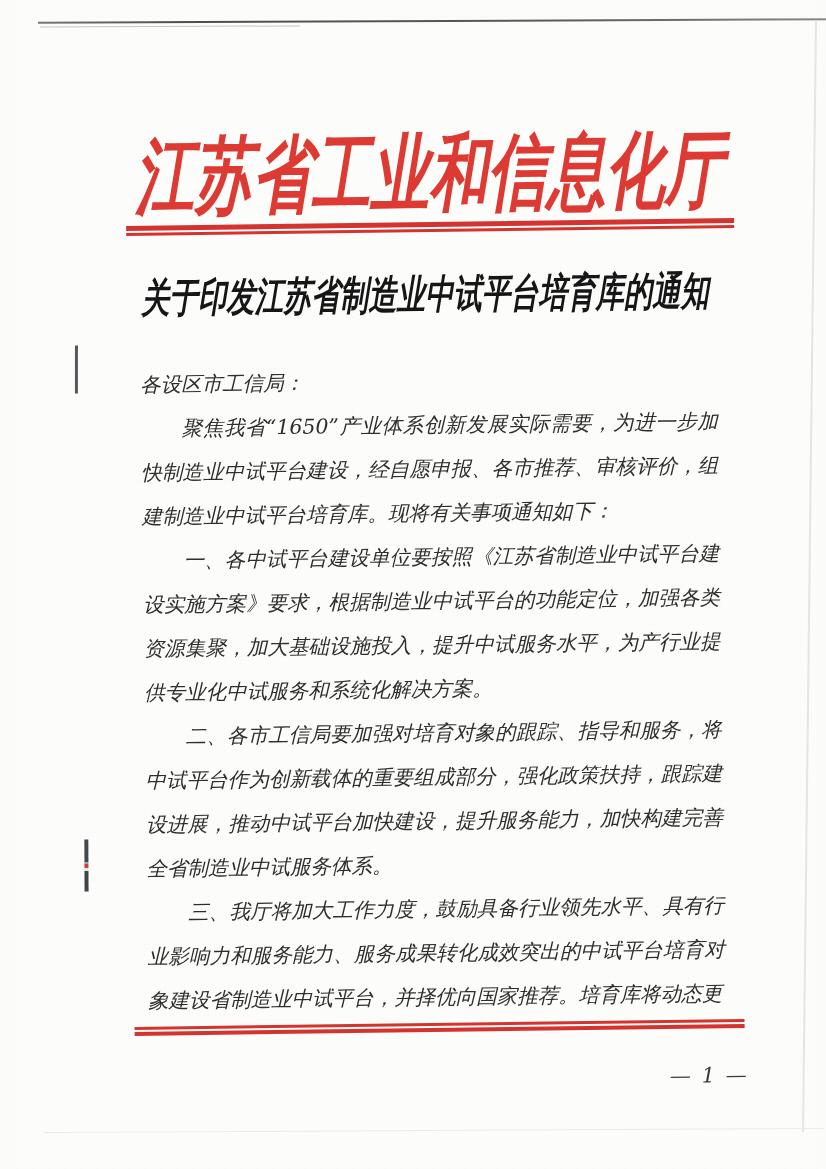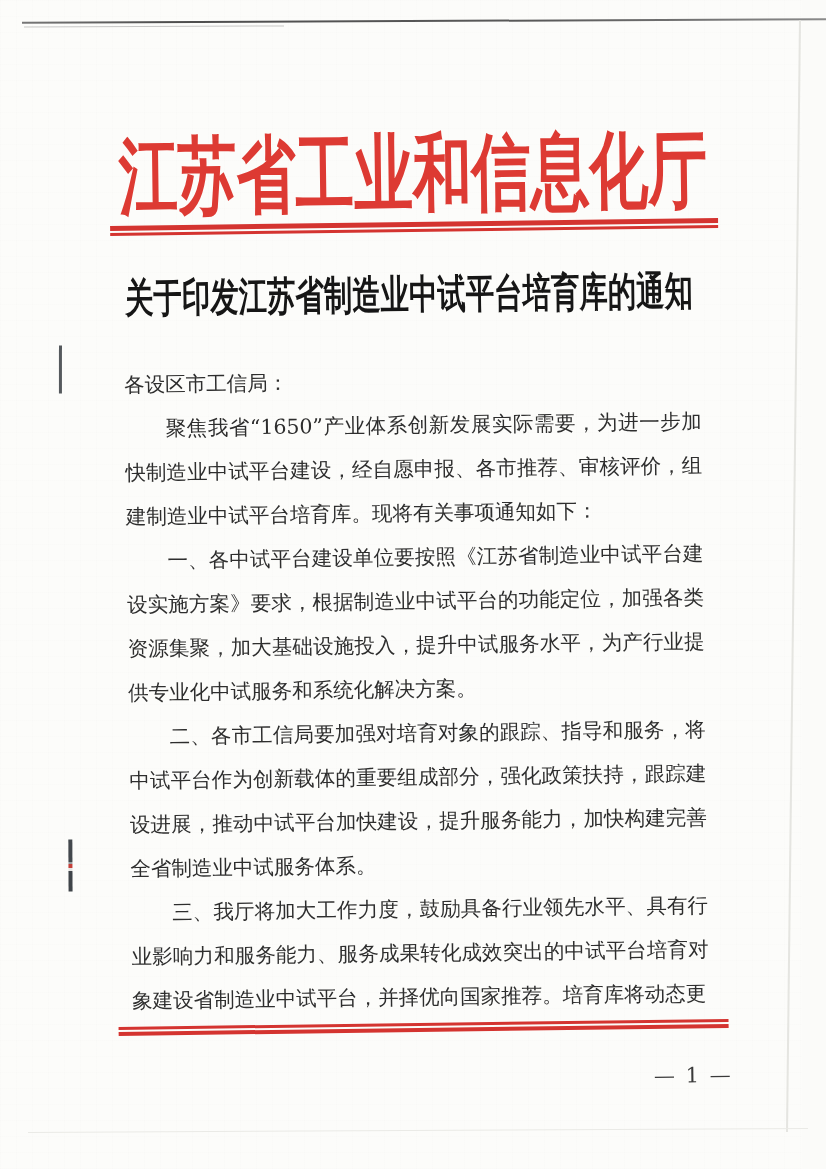--- a/index.html
+++ b/index.html
@@ -1,24 +1,24 @@
 <!DOCTYPE html>
 <html style="--red-text: #dd3a33; --red-line: #d43430; --title-black: #161616; --body-text: #2e2e2e;"><head>
 <meta charset="utf-8">
 <style>
   html,body{
     margin:0;padding:0;width:826px;height:1169px;overflow:hidden;
     background:#fbfbf9;
     font-family:"DejaVu Serif","Liberation Serif",serif;
   }
-  .scan{position:absolute;left:0;top:0;width:802px;height:1169px;
+  .scan{position:absolute;left:16px;top:0;width:802px;height:1169px;
     background:
       repeating-linear-gradient(0deg, rgba(120,120,120,.012) 0 1px, transparent 1px 16px),
       repeating-linear-gradient(90deg, rgba(120,120,120,.012) 0 1px, transparent 1px 16px),
-      #fcfcfa;}
+      #fcfcfa; font-style: italic;}
   
   .edge{position:absolute;}
   .edge-top{left:22px;top:20px;width:804px;height:2px;background:linear-gradient(to right,#777,#4e4e4e 18%,#5a5a5a 65%,#8a8a8a);transform:rotate(-.25deg);}
   .edge-top2{left:24px;top:26px;width:260px;height:1px;background:#9c9c9c;opacity:.55;transform:rotate(-.25deg);}
   .edge-right{left:799px;top:20px;width:2px;height:1112px;background:#e0e0dc;opacity:.85;transform-origin:top center;transform:rotate(.67deg);}
   .edge-bottom{left:28px;top:1130px;width:780px;height:1px;background:#eaeae6;transform:rotate(-.3deg);}
   
   .page{position:absolute;left:0;top:0;width:826px;height:1169px;
     transform:rotate(-.75deg);transform-origin:415px 600px;}
   .letterhead{position:absolute;left:0;top:130px;width:826px;height:88px;

